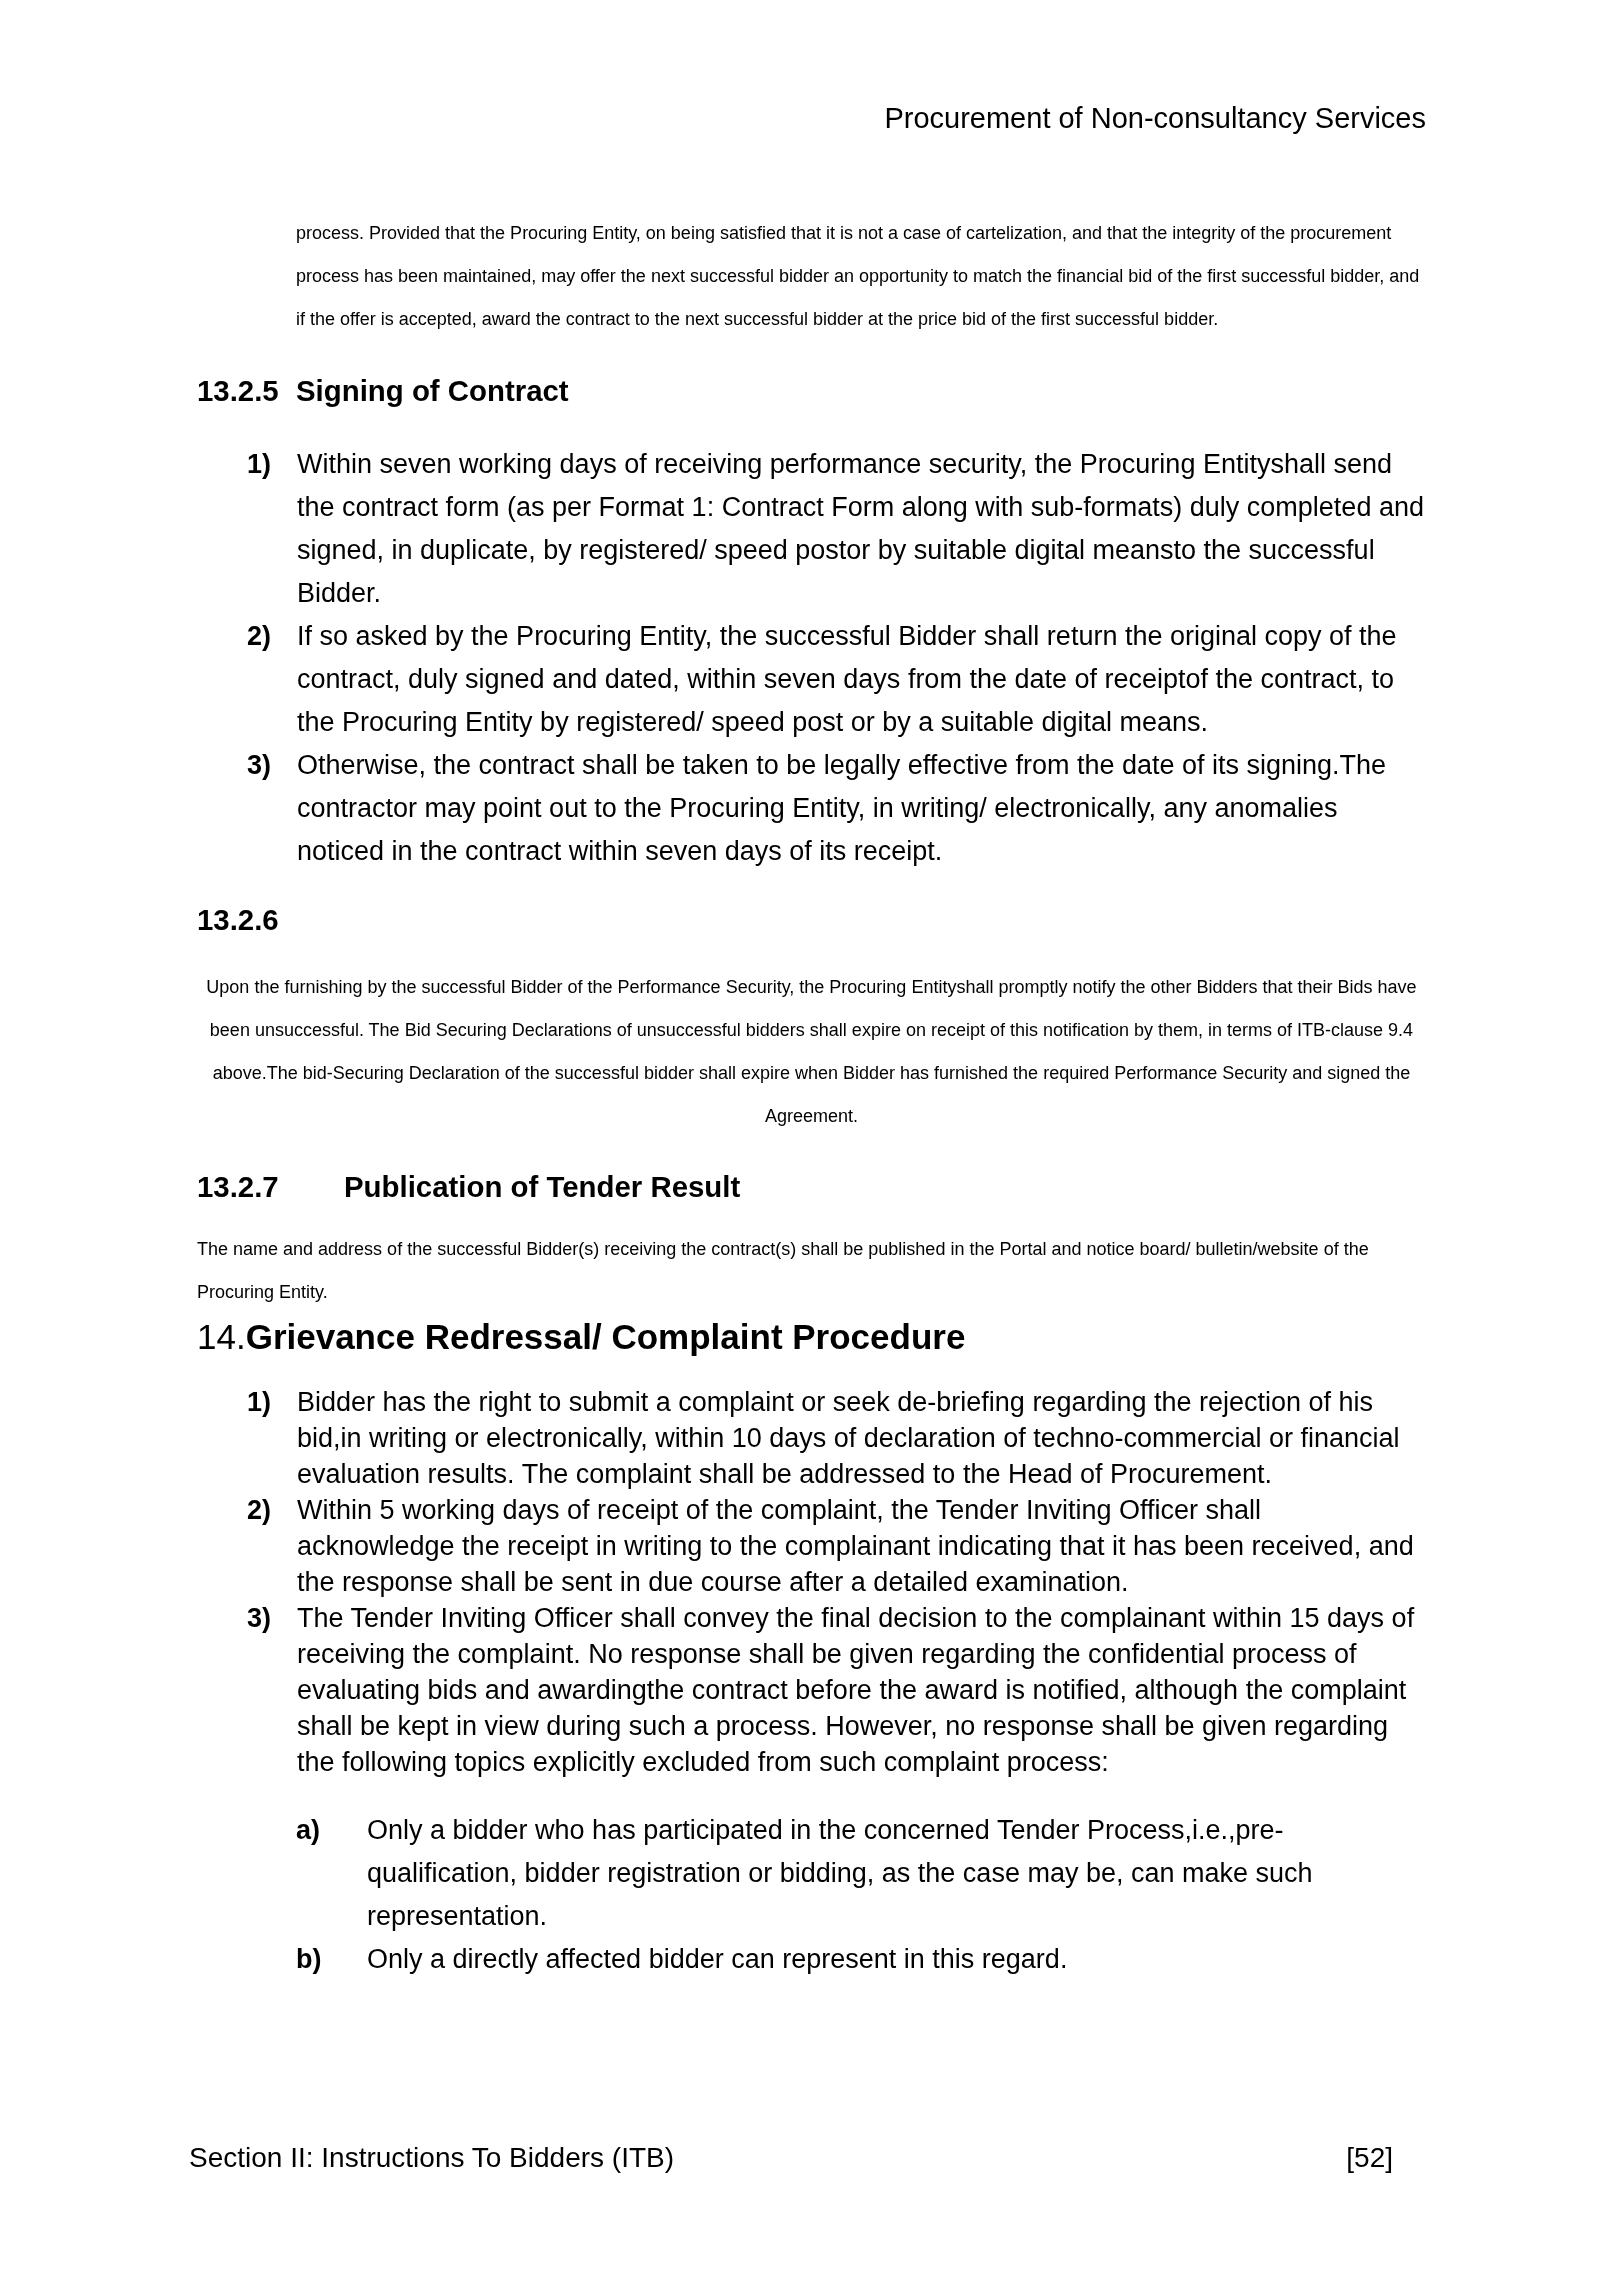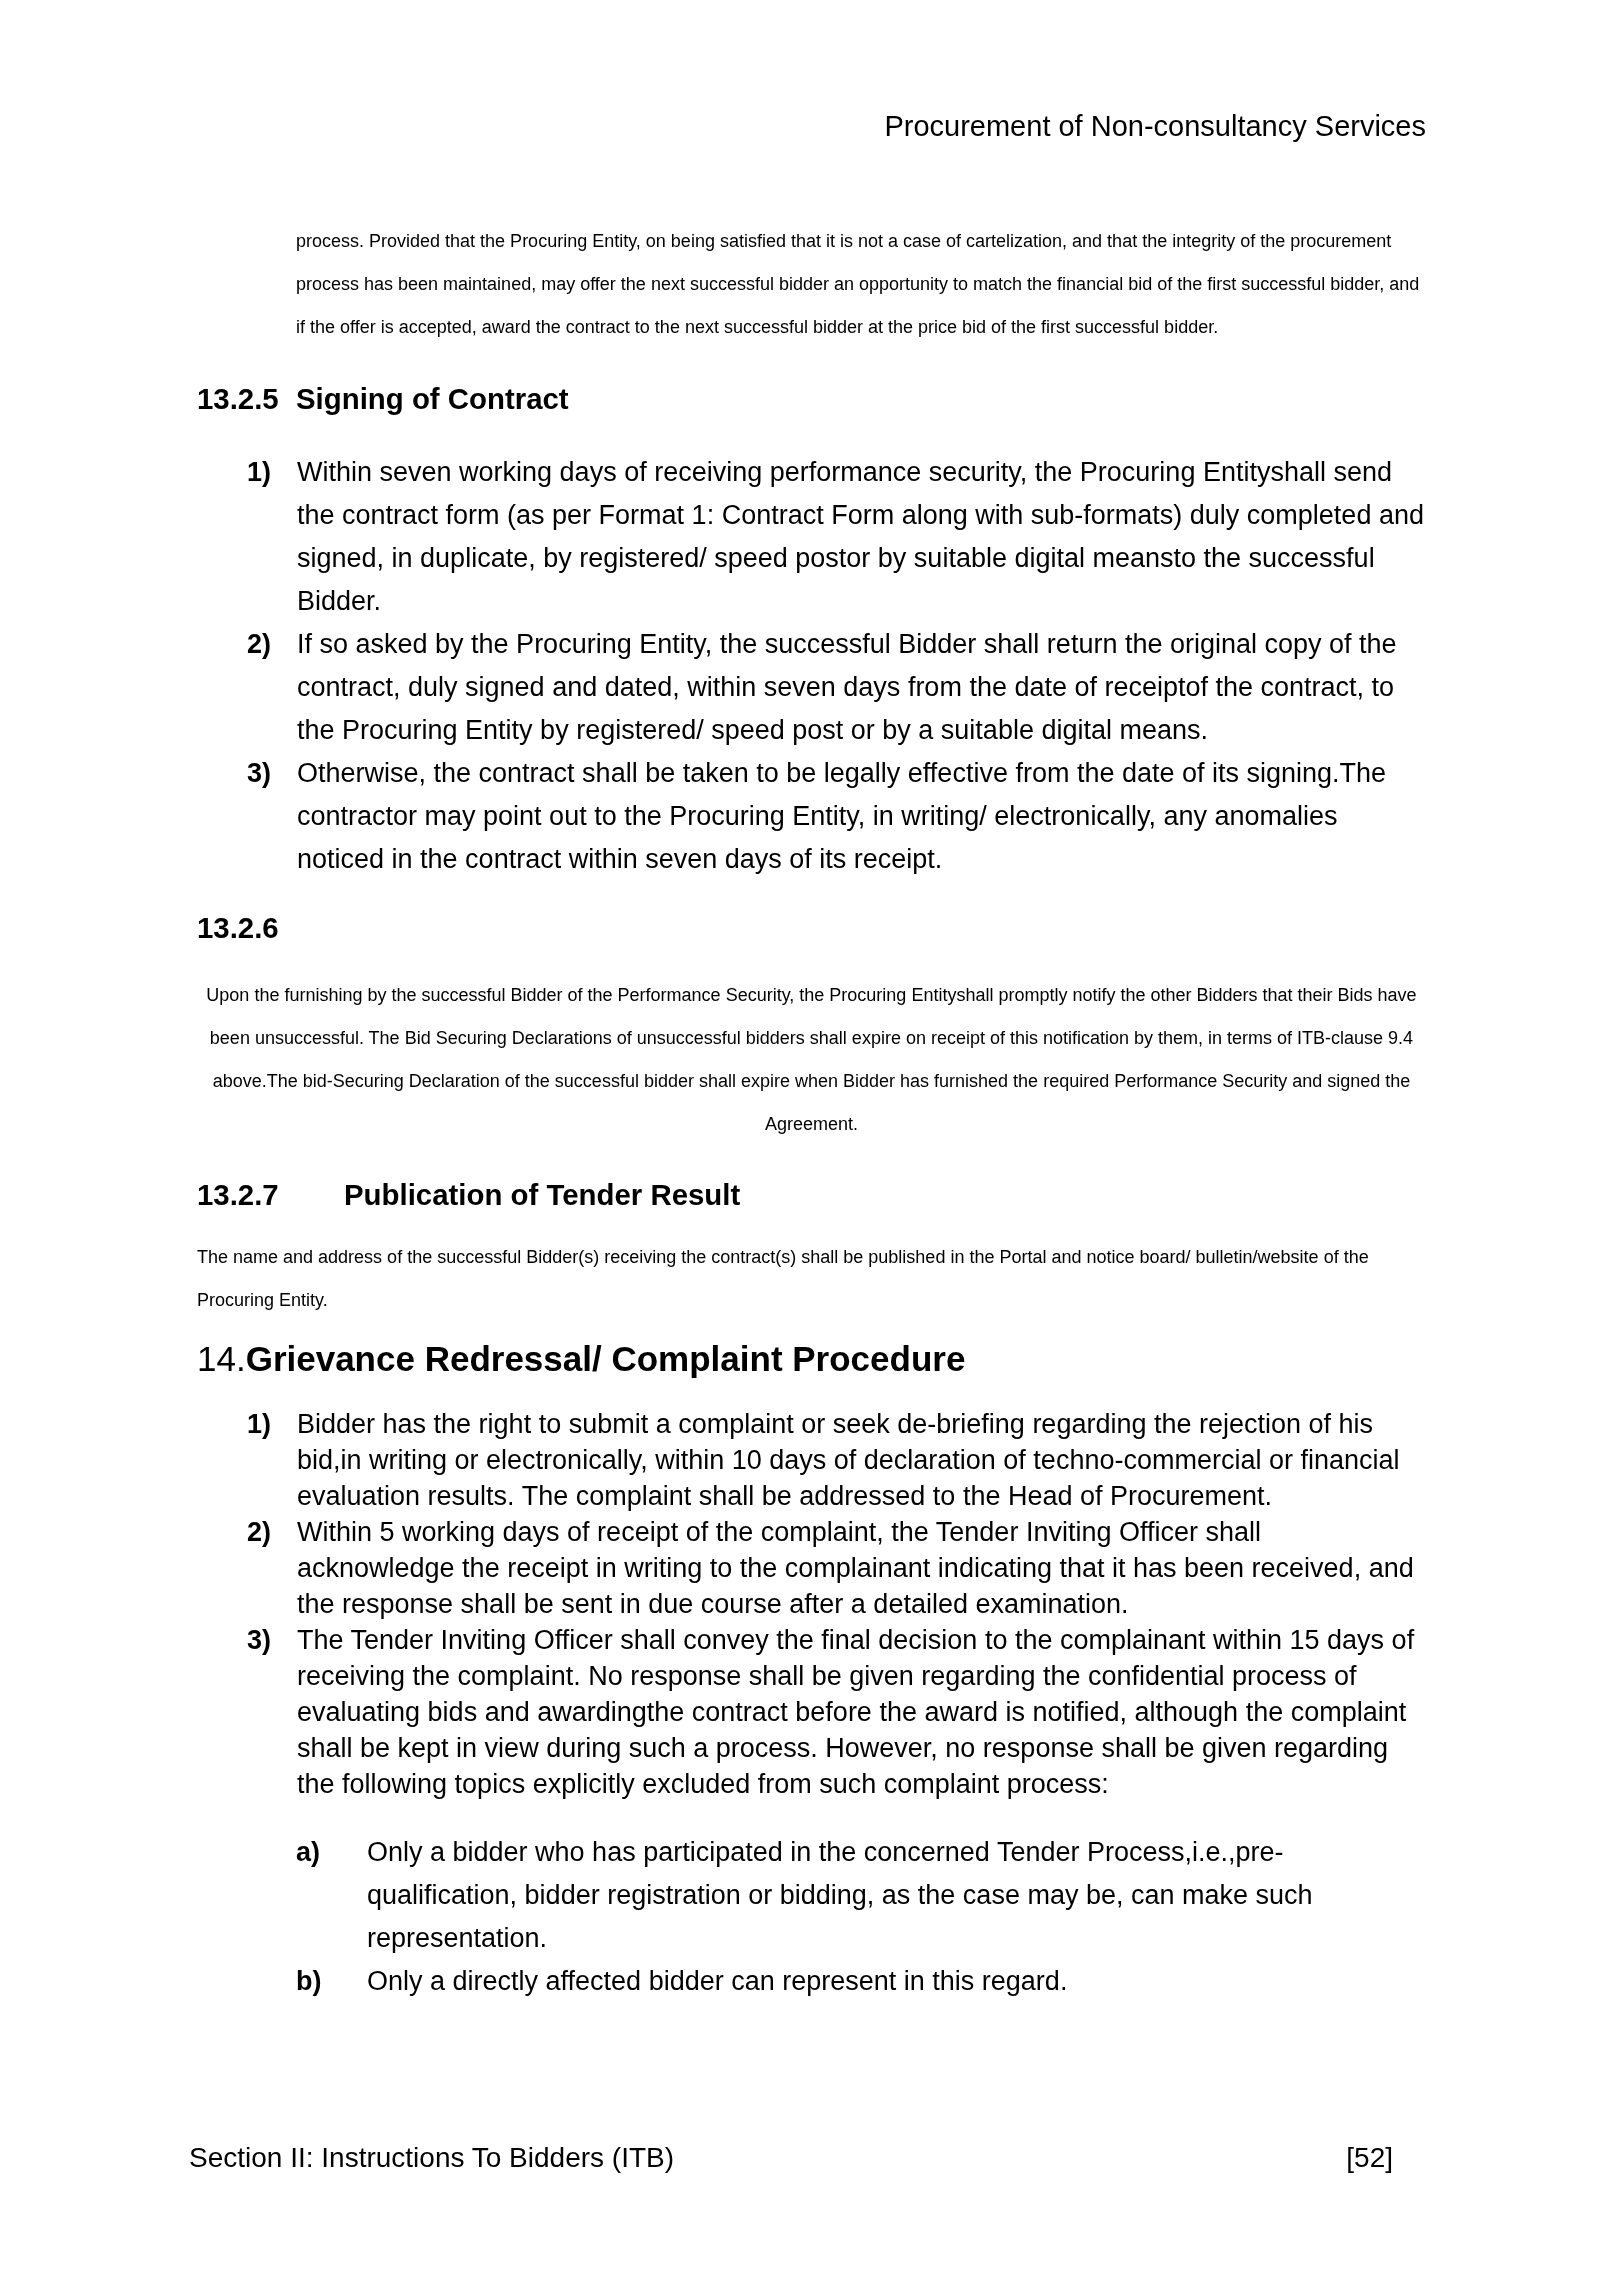--- a/index.html
+++ b/index.html
@@ -6,21 +6,21 @@
   html,body { background:#ffffff; }
   .page {
     position:relative;
     width:1623px;
     height:2295px;
     background:#ffffff;
     color:#000000;
     font-family:"Liberation Sans", sans-serif;
     overflow:hidden;
   }
-  .content { padding:16px 197px; }
+  .content { padding:8px 197px; }
   .header {
     padding-top:92px;
     text-align:right;
     font-size:29px;
     line-height:37px;
   }
   .body-text { font-size:18px; line-height:43px; }
   .p-intro { margin:75px 0 0 99px; }
   .h-sub {
     display:flex;
@@ -37,21 +37,21 @@
   .olist { }
   .list-525 { margin-top:33px; }
   .list-14  { margin-top:26px; }
   .list-14 .li { line-height:36px; }
   .li { display:flex; align-items:flex-start; font-size:27px; line-height:43px; }
   .li-m { flex:0 0 50px; margin-left:50px; font-weight:700; }
   .li-t { flex:1 1 auto; }
   .sub-list { margin-top:29.4px; }
   .sub-list .li-m { margin-left:99px; flex:0 0 71px; }
   .ch-h {
-    margin-top:15px;
+    margin-top:1px;
     font-size:35px;
     line-height:43px;
   }
   .ch-num { font-weight:400; }
   .ch-t { font-weight:700; }
   .footer {
     position:absolute;
     left:189px;
     right:230px;
     top:2140px;

